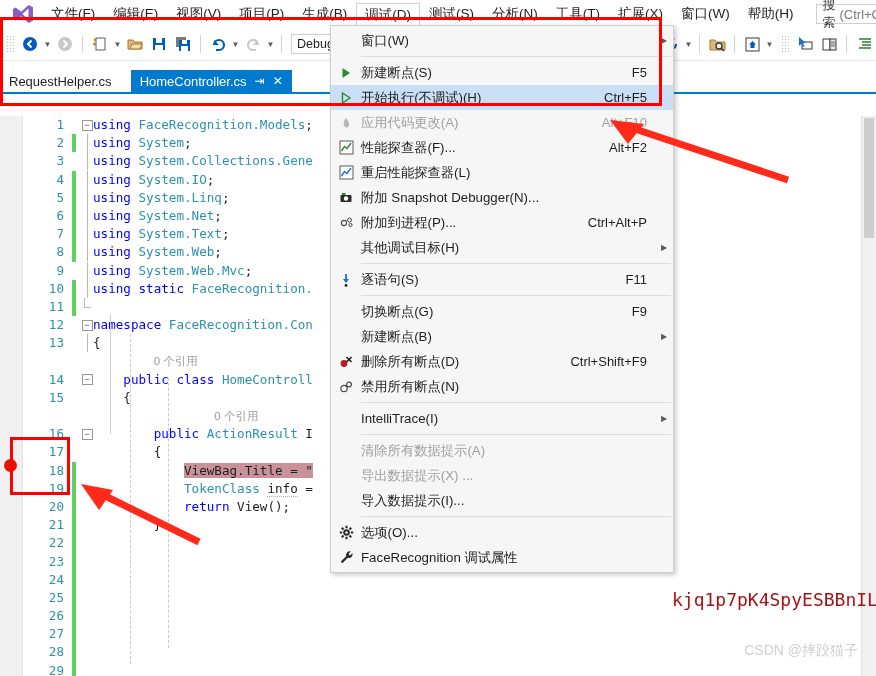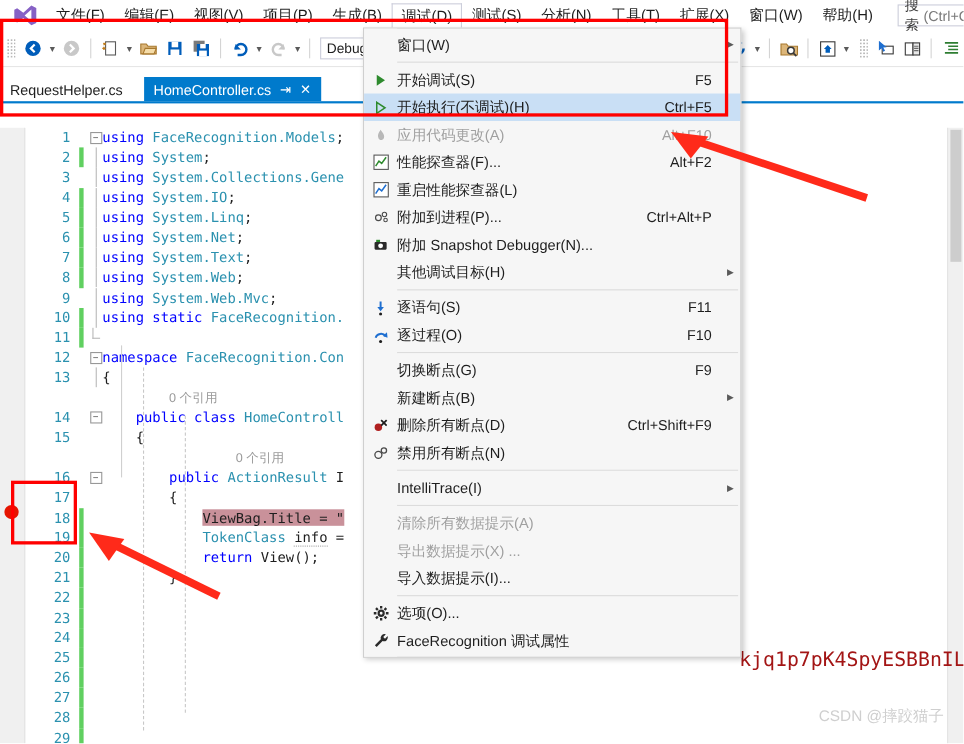--- a/index.html
+++ b/index.html
@@ -540,21 +540,21 @@
           <span class="mi-accel"></span>
           <span class="mi-arrow">▶</span>
         </div>
         <div class="dd-sep"></div>
         <div class="mi">
           <span class="mi-icon">
             <svg width="14" height="14" viewBox="0 0 14 14">
               <path d="M3.5 2 L11 7 L3.5 12 Z" fill="#2e8b2e"></path>
             </svg>
           </span>
-          <span class="mi-label">开始调试(S)</span>
+          <span class="mi-label">新建断点(S)</span>
           <span class="mi-accel">F5</span>
           <span class="mi-arrow"></span>
         </div>
         <div class="mi hover">
           <span class="mi-icon">
             <svg width="14" height="14" viewBox="0 0 14 14">
               <path d="M3.5 2 L11 7 L3.5 12 Z" fill="none" stroke="#2e8b2e" stroke-width="1.4"></path>
             </svg>
           </span>
           <span class="mi-label">开始执行(不调试)(H)</span>
@@ -583,78 +583,66 @@
           <span class="mi-arrow"></span>
         </div>
         <div class="mi">
           <span class="mi-icon">
             <svg width="15" height="15" viewBox="0 0 15 15">
               <rect x="1" y="1" width="13" height="13" fill="#fff" stroke="#5a5a5a"></rect>
               <path d="M2.5 11 L5.5 6.5 L8 8.5 L12 3" stroke="#1f6fd0" stroke-width="1.4" fill="none"></path>
             </svg>
           </span>
           <span class="mi-label">重启性能探查器(L)</span>
+          <span class="mi-accel"></span>
+          <span class="mi-arrow"></span>
+        </div>
+        <div class="mi">
+          <span class="mi-icon">
+            <svg width="15" height="15" viewBox="0 0 15 15">
+              <rect x="1.5" y="5" width="11" height="7" rx="1" fill="#2a2a2a"></rect>
+              <circle cx="7" cy="8.5" r="2.2" fill="#fff"></circle>
+              <rect x="3" y="3" width="3.5" height="2" fill="#2a8b2a"></rect>
+            </svg>
+          </span>
+          <span class="mi-label">附加 Snapshot Debugger(N)...</span>
           <span class="mi-accel"></span>
           <span class="mi-arrow"></span>
         </div>
         <div class="mi">
           <span class="mi-icon">
             <svg width="15" height="15" viewBox="0 0 15 15">
               <circle cx="5" cy="8" r="2.6" fill="none" stroke="#4a4a4a" stroke-width="1.1"></circle>
               <circle cx="10.5" cy="5" r="2" fill="none" stroke="#4a4a4a" stroke-width="1"></circle>
               <circle cx="11.5" cy="10" r="1.6" fill="none" stroke="#4a4a4a" stroke-width="1"></circle>
             </svg>
           </span>
           <span class="mi-label">附加到进程(P)...</span>
           <span class="mi-accel">Ctrl+Alt+P</span>
           <span class="mi-arrow"></span>
         </div>
         <div class="mi">
-          <span class="mi-icon">
-            <svg width="15" height="15" viewBox="0 0 15 15">
-              <rect x="1.5" y="5" width="11" height="7" rx="1" fill="#2a2a2a"></rect>
-              <circle cx="7" cy="8.5" r="2.2" fill="#fff"></circle>
-              <rect x="3" y="3" width="3.5" height="2" fill="#2a8b2a"></rect>
-            </svg>
-          </span>
-          <span class="mi-label">附加 Snapshot Debugger(N)...</span>
-          <span class="mi-accel"></span>
-          <span class="mi-arrow"></span>
-        </div>
-        <div class="mi">
           <span class="mi-icon"></span>
           <span class="mi-label">其他调试目标(H)</span>
           <span class="mi-accel"></span>
           <span class="mi-arrow">▶</span>
         </div>
         <div class="dd-sep"></div>
         <div class="mi">
           <span class="mi-icon">
             <svg width="14" height="14" viewBox="0 0 14 14">
               <path d="M7 1 v6" stroke="#1f6fd0" stroke-width="1.8"></path>
               <path d="M4 6 L7 10 L10 6 Z" fill="#1f6fd0"></path>
               <circle cx="7" cy="12.4" r="1.4" fill="#1e1e1e"></circle>
             </svg>
           </span>
           <span class="mi-label">逐语句(S)</span>
           <span class="mi-accel">F11</span>
           <span class="mi-arrow"></span>
         </div>
-        <div class="mi">
-          <span class="mi-icon">
-            <svg width="14" height="14" viewBox="0 0 14 14">
-              <path d="M2.5 9 A5 4.6 0 0 1 11.5 7.5" stroke="#1f6fd0" stroke-width="1.8" fill="none"></path>
-              <path d="M12.8 4 l.5 5 -4.2-1.6 Z" fill="#1f6fd0"></path>
-              <circle cx="7" cy="12.4" r="1.4" fill="#1e1e1e"></circle>
-            </svg>
-          </span>
-          <span class="mi-label">逐过程(O)</span>
-          <span class="mi-accel">F10</span>
-          <span class="mi-arrow"></span>
-        </div>
         <div class="dd-sep"></div>
         <div class="mi">
           <span class="mi-icon"></span>
           <span class="mi-label">切换断点(G)</span>
           <span class="mi-accel">F9</span>
           <span class="mi-arrow"></span>
         </div>
         <div class="mi">
           <span class="mi-icon"></span>
           <span class="mi-label">新建断点(B)</span>

